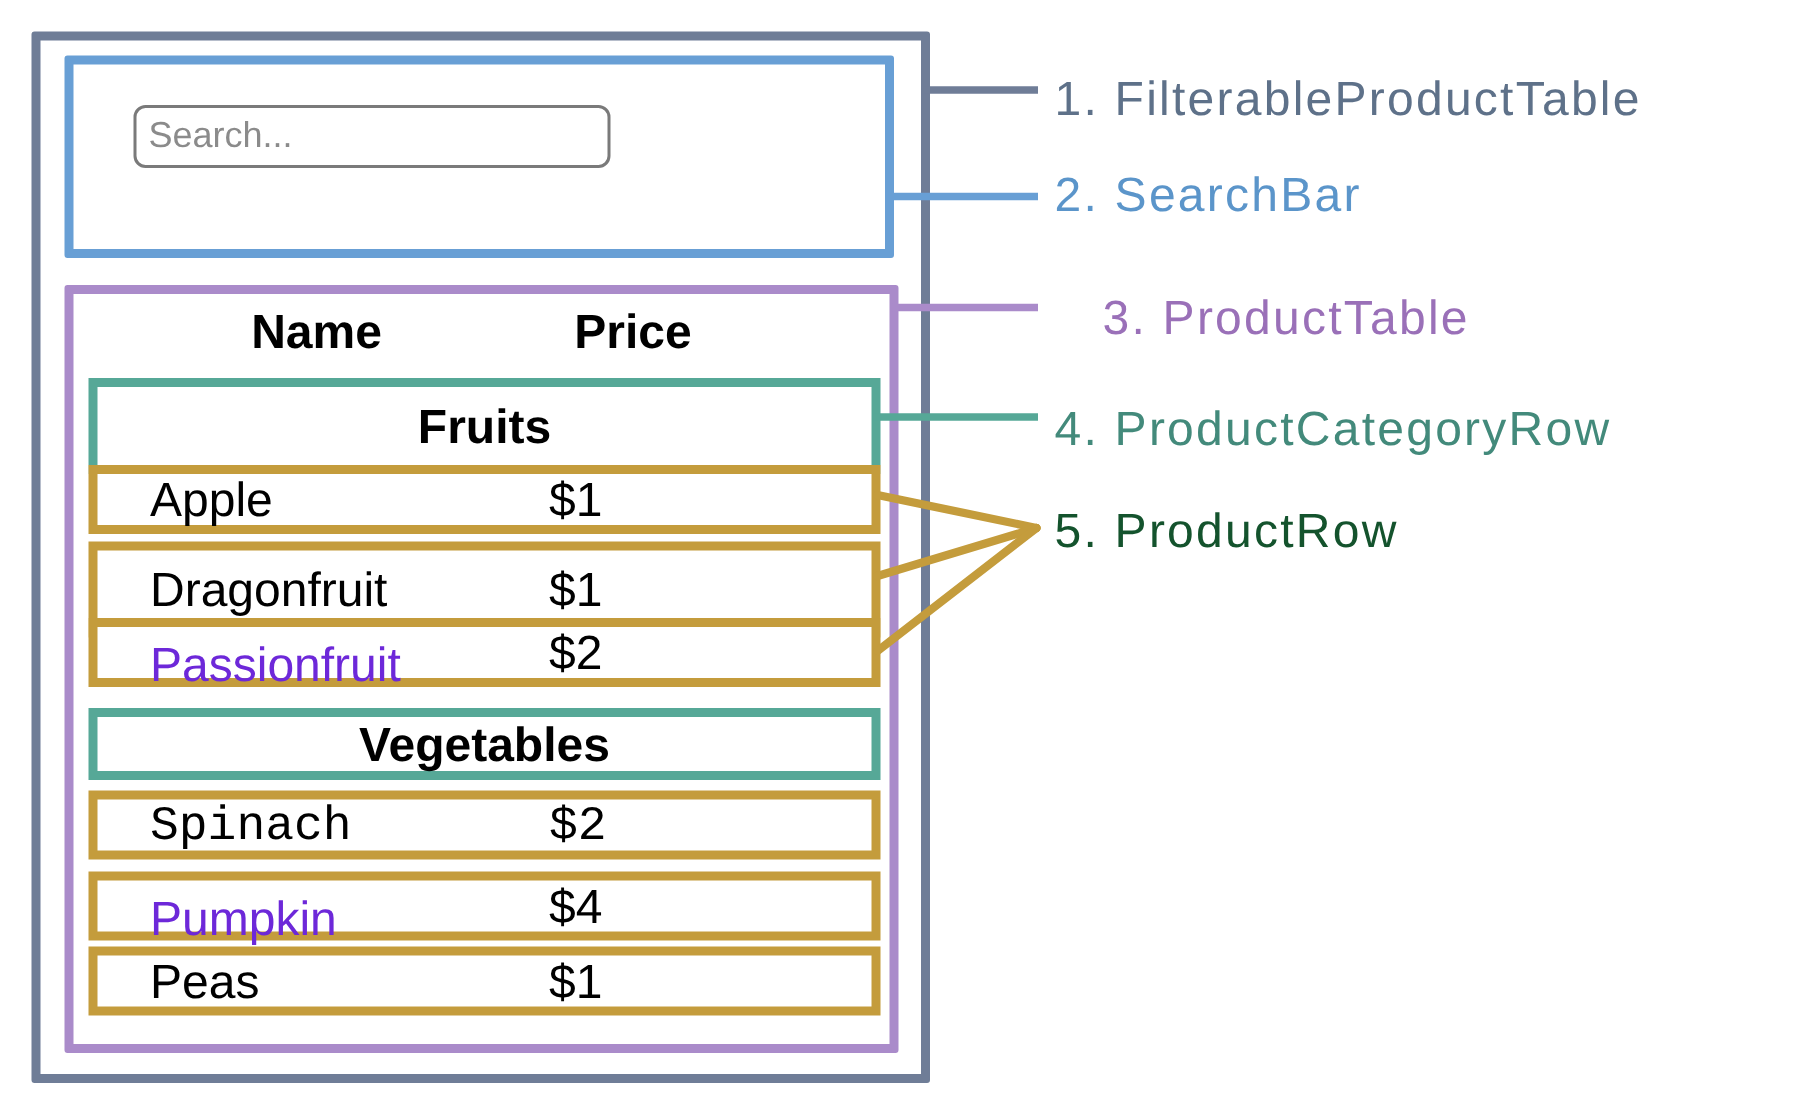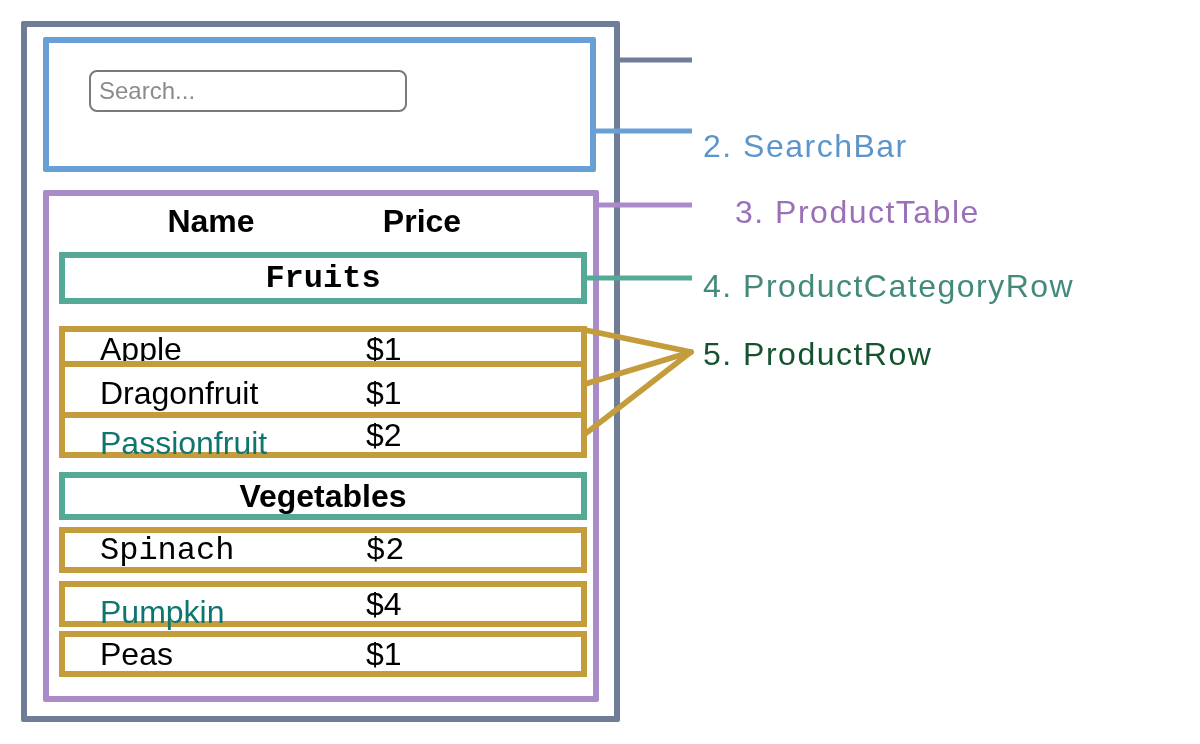--- a/index.html
+++ b/index.html
@@ -34,36 +34,36 @@
   
   .col-header{position:absolute;transform:translateX(-50%);font-size:32px;font-weight:bold;color:#000;top:203px;white-space:nowrap;}
   .col-header.name{left:211px;}
   .col-header.price{left:422px;}
   
   .trow{position:absolute;left:59px;width:528px;box-sizing:border-box;background:#fff;display:flex;align-items:center;}
   .category-row{border:6px solid #56a897;justify-content:center;font-weight:bold;font-size:32px;color:#000;}
   .product-row{border:6px solid #c49c3c;font-size:32px;color:#000;padding-left:35px;}
   .cell-name{width:266px;white-space:nowrap;}
   .cell-price{white-space:nowrap;}
-  .out-of-stock{color:#0f766e;margin-top:16px;}
-  .row-fruits{top:252px;height:52px;font-family:Liberation Mono, monospace;}
-  .row-apple{top:326px;height:46px;}
+  .out-of-stock{color:#6d28d9;margin-top:16px;}
+  .row-fruits{top:252px;height:64px;}
+  .row-apple{top:310px;height:46px;}
   .row-dragonfruit{top:361px;height:64px;}
   .row-passionfruit{top:412px;height:46px;}
   .row-vegetables{top:472px;height:48px;}
   .row-spinach{top:527px;height:46px;font-family:Liberation Mono, monospace;}
   .row-pumpkin{top:581px;height:46px;}
   .row-peas{top:631px;height:46px;}
   
   .legend-label{
     position:absolute;left:703px;transform:translateY(-50%);
     font-size:32px;letter-spacing:1.5px;white-space:nowrap;
   }
   .legend-1{top:66px;color:#5e7189;}
-  .legend-2{top:146px;color:#5b95ca;}
+  .legend-2{top:130px;color:#5b95ca;}
   .legend-3{top:212px;color:#9a70b8;margin-left:32px;}
   .legend-4{top:286px;color:#438a7b;}
   .legend-5{top:354px;color:#14532d;}
   
   .connectors{position:absolute;left:0;top:0;width:1200px;height:744px;pointer-events:none;}
 </style>
 </head>
 <body>
 
 <div class="canvas">
@@ -113,18 +113,19 @@
   <svg class="connectors" viewBox="0 0 1200 744">
     <line x1="616" y1="60" x2="692" y2="60" stroke="#6f7d97" stroke-width="5"></line>
     <line x1="591" y1="131" x2="692" y2="131" stroke="#689fd5" stroke-width="5"></line>
     <line x1="595" y1="205" x2="692" y2="205" stroke="#aa8bca" stroke-width="5"></line>
     <line x1="583" y1="278" x2="692" y2="278" stroke="#56a897" stroke-width="5"></line>
     <line x1="585" y1="330" x2="691" y2="352" stroke="#c49c3c" stroke-width="5.5" stroke-linecap="round"></line>
     <line x1="585" y1="384" x2="691" y2="352" stroke="#c49c3c" stroke-width="5.5" stroke-linecap="round"></line>
     <line x1="585" y1="434" x2="691" y2="352" stroke="#c49c3c" stroke-width="5.5" stroke-linecap="round"></line>
   </svg>
 
+  <div class="legend-label legend-1">1. FilterableProductTable</div>
   <div class="legend-label legend-2">2. SearchBar</div>
   <div class="legend-label legend-3">3. ProductTable</div>
   <div class="legend-label legend-4">4. ProductCategoryRow</div>
   <div class="legend-label legend-5">5. ProductRow</div>
 
 </div>
 
 </body></html>

